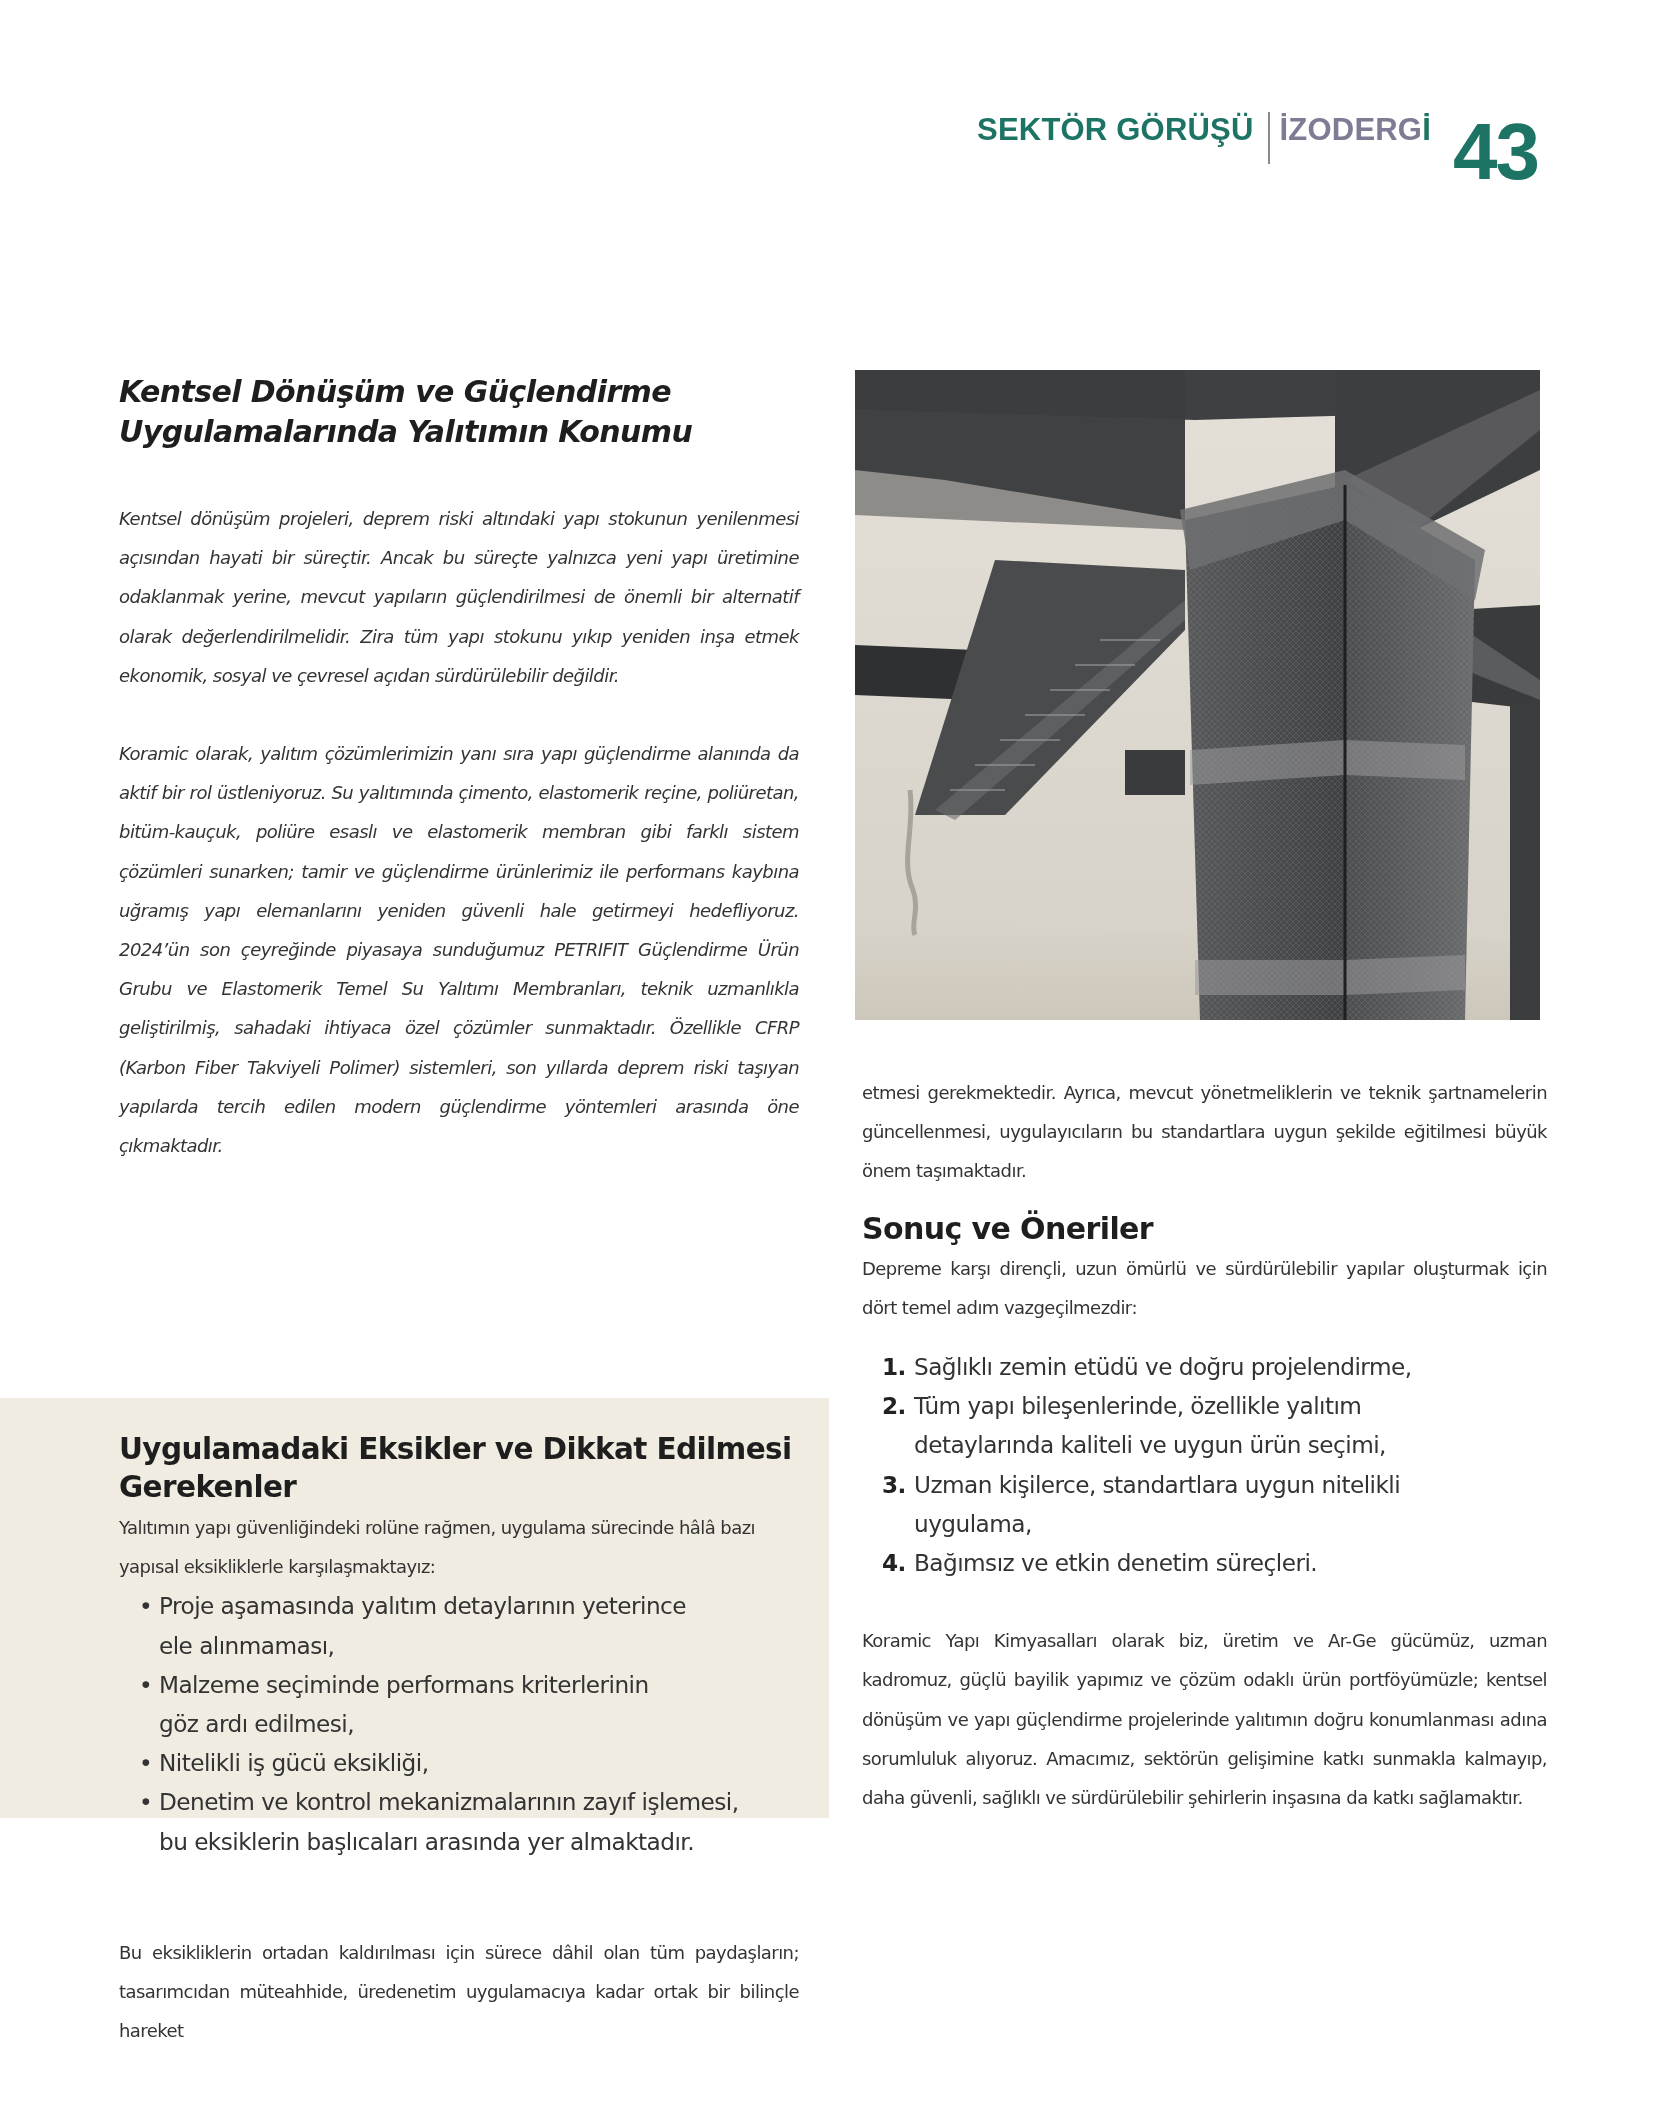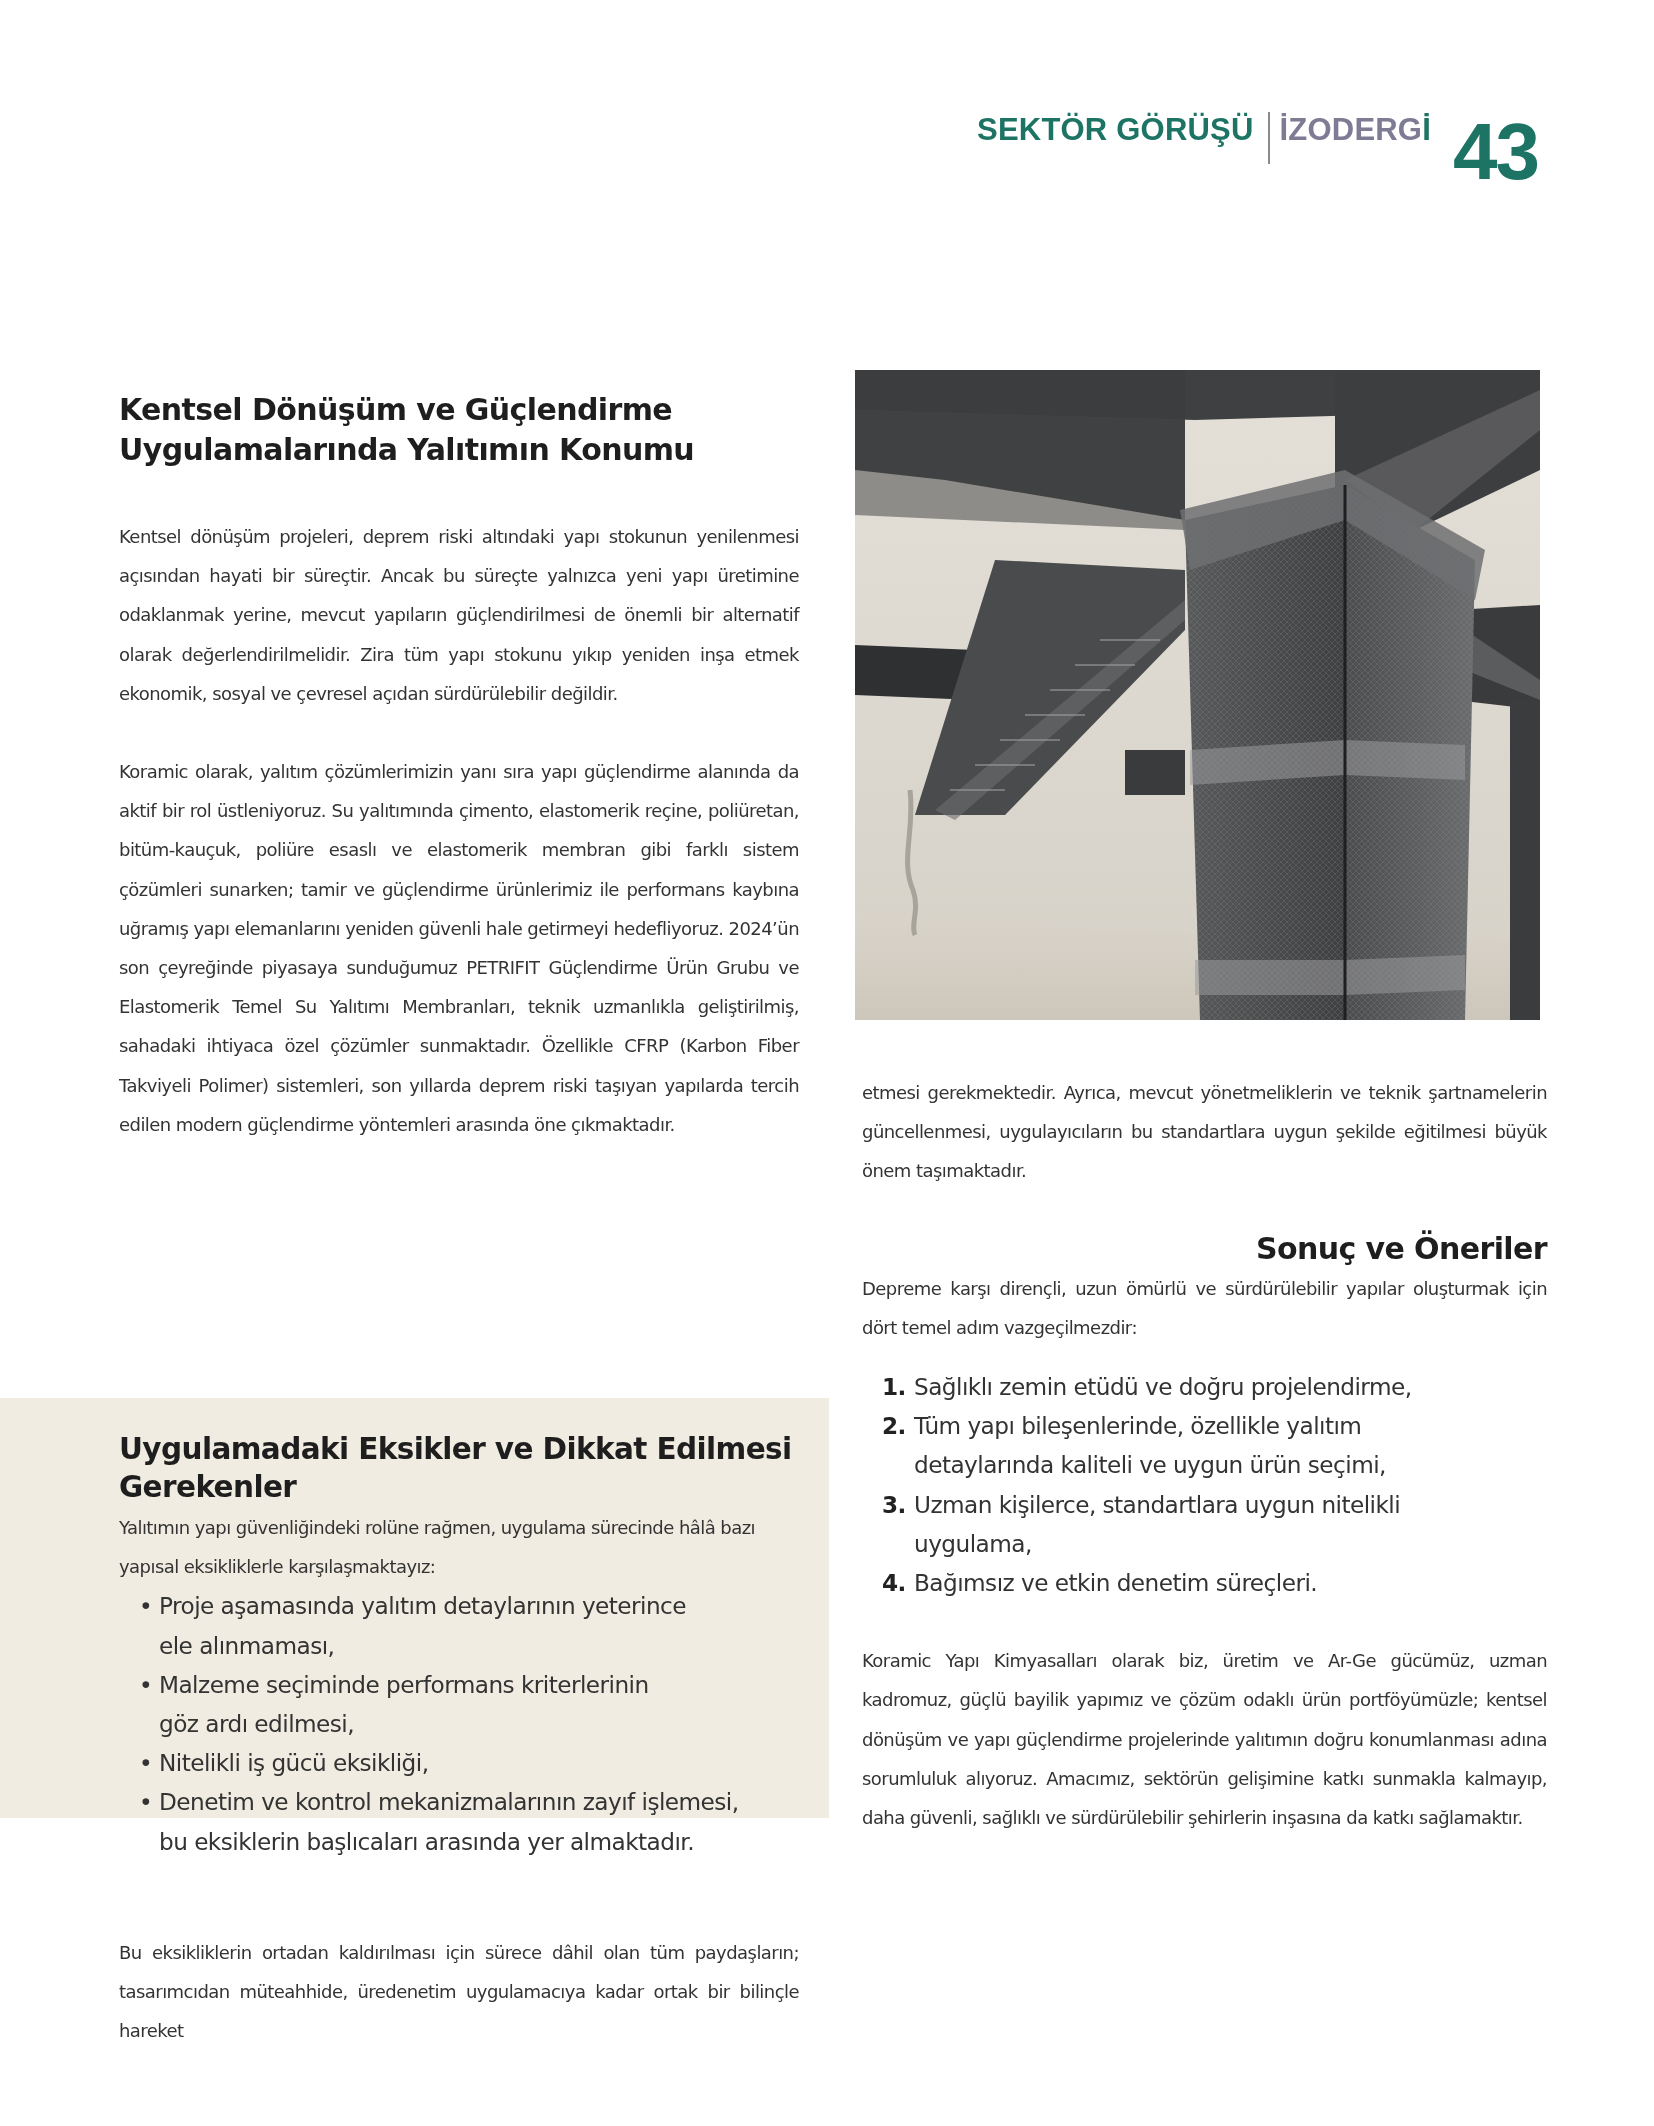--- a/index.html
+++ b/index.html
@@ -47,22 +47,23 @@
     color: #1e7464;
     margin-left: 22px;
     line-height: 1;
     letter-spacing: -2px;
   }
 
   
   .col-left {
     position: absolute;
     left: 119px;
-    top: 390px;
+    top: 372px;
     width: 680px;
+    font-style: italic;
   }
   .col-right {
     position: absolute;
     left: 862px;
     top: 372px;
     width: 685px;
   }
 
   h2.article-heading {
     font-family: "DejaVu Sans", sans-serif;
@@ -256,21 +257,21 @@
     <path d="M335 380 L490 370 L610 375 L610 410 L490 405 L335 415 Z" fill="#9a9b9d" opacity="0.55"></path>
     <path d="M340 590 L490 590 L610 585 L610 620 L490 625 L340 625 Z" fill="#9a9b9d" opacity="0.55"></path>
 
     <line x1="490" y1="115" x2="490" y2="650" stroke="#1e1f20" stroke-width="3"></line>
   </svg>
 </div>
 
 <div class="col-right" style="top:1073px;">
   <p class="body-text">etmesi gerekmektedir. Ayrıca, mevcut yönetmeliklerin ve teknik şartnamelerin güncellenmesi, uygulayıcıların bu standartlara uygun şekilde eğitilmesi büyük önem taşımaktadır.</p>
 
-  <h2 class="article-heading" style="margin-top:38px;text-align:right;">Sonuç ve Öneriler</h2>
+  <h2 class="article-heading" style="margin-top:18px;">Sonuç ve Öneriler</h2>
   <p class="body-text">Depreme karşı dirençli, uzun ömürlü ve sürdürülebilir yapılar oluşturmak için dört temel adım vazgeçilmezdir:</p>
 
   <ol class="steps-list" style="margin-top:20px;">
     <li><span class="step-num">1.</span><span> Sağlıklı zemin etüdü ve doğru projelendirme,</span></li>
     <li><span class="step-num">2.</span><span>Tüm yapı bileşenlerinde, özellikle yalıtım</span><br><span>detaylarında kaliteli ve uygun ürün seçimi,</span></li>
     <li><span class="step-num">3.</span><span>Uzman kişilerce, standartlara uygun nitelikli</span><br><span>uygulama,</span></li>
     <li><span class="step-num">4.</span><span>Bağımsız ve etkin denetim süreçleri.</span></li>
   </ol>
 
   <p class="body-text" style="margin-top:39px;">Koramic Yapı Kimyasalları olarak biz, üretim ve Ar-Ge gü­cümüz, uzman kadromuz, güçlü bayilik yapımız ve çözüm odaklı ürün portföyümüzle; kentsel dönüşüm ve yapı güçlendirme projelerinde yalıtımın doğru konumlanması adına sorumluluk alıyoruz. Amacımız, sektörün gelişimi­ne katkı sunmakla kalmayıp, daha güvenli, sağlıklı ve sürdürülebilir şehirlerin inşasına da katkı sağlamaktır.</p>

